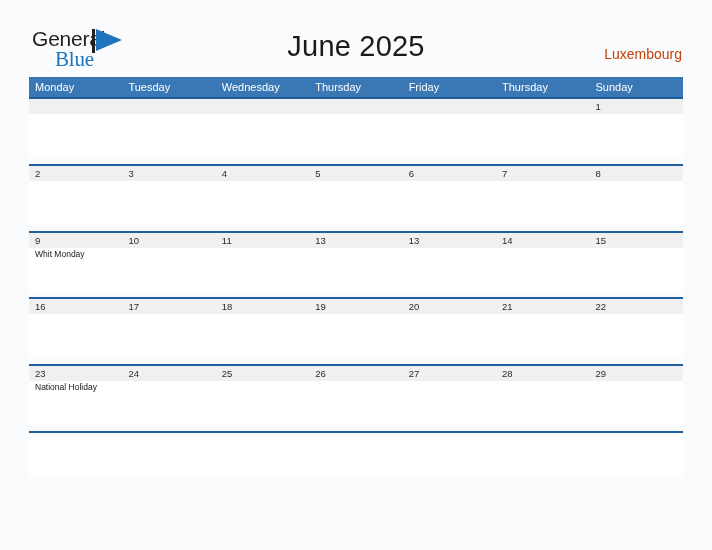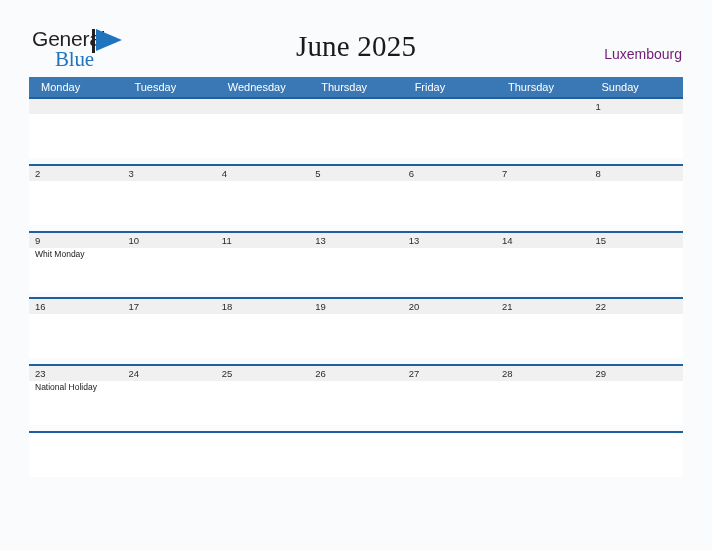--- a/index.html
+++ b/index.html
@@ -57,51 +57,51 @@
   }
 
   .cal-title {
     position: absolute;
     left: 0;
     right: 0;
     top: 30px;
     text-align: center;
     font-size: 29px;
     color: #1a1a1a;
-    font-family: Liberation Serif, serif;
+    font-family: Liberation Sans, sans-serif;
     font-weight: normal;
     letter-spacing: 0.2px;
   }
 
   .cal-country {
     position: absolute;
     right: 30px;
     top: 46px;
     font-size: 14px;
-    color: #701a75;
+    color: #c2410c;
     font-family: "Liberation Sans", sans-serif;
   }
 
   
   .calendar {
     position: absolute;
     left: 29px;
     top: 77px;
     width: 654px;
   }
 
   .weekday-row {
     display: flex;
     background: #3a78b5;
     height: 20px;
   }
   .weekday-cell {
     width: 93.42px;
     box-sizing: border-box;
-    padding-left: 12px;
+    padding-left: 6px;
     color: #ffffff;
     font-size: 11px;
     line-height: 20px;
     font-family: "Liberation Sans", sans-serif;
     white-space: nowrap;
     overflow: hidden;
   }
 
   .week-row {
     position: relative;

